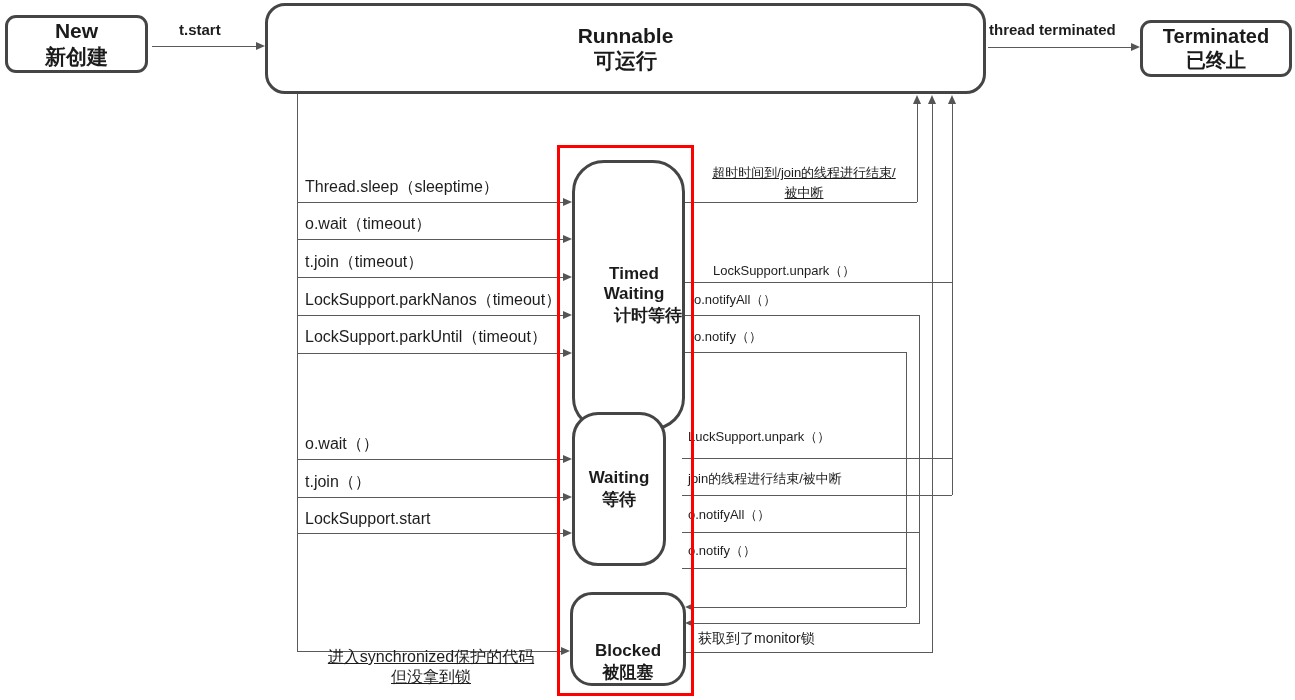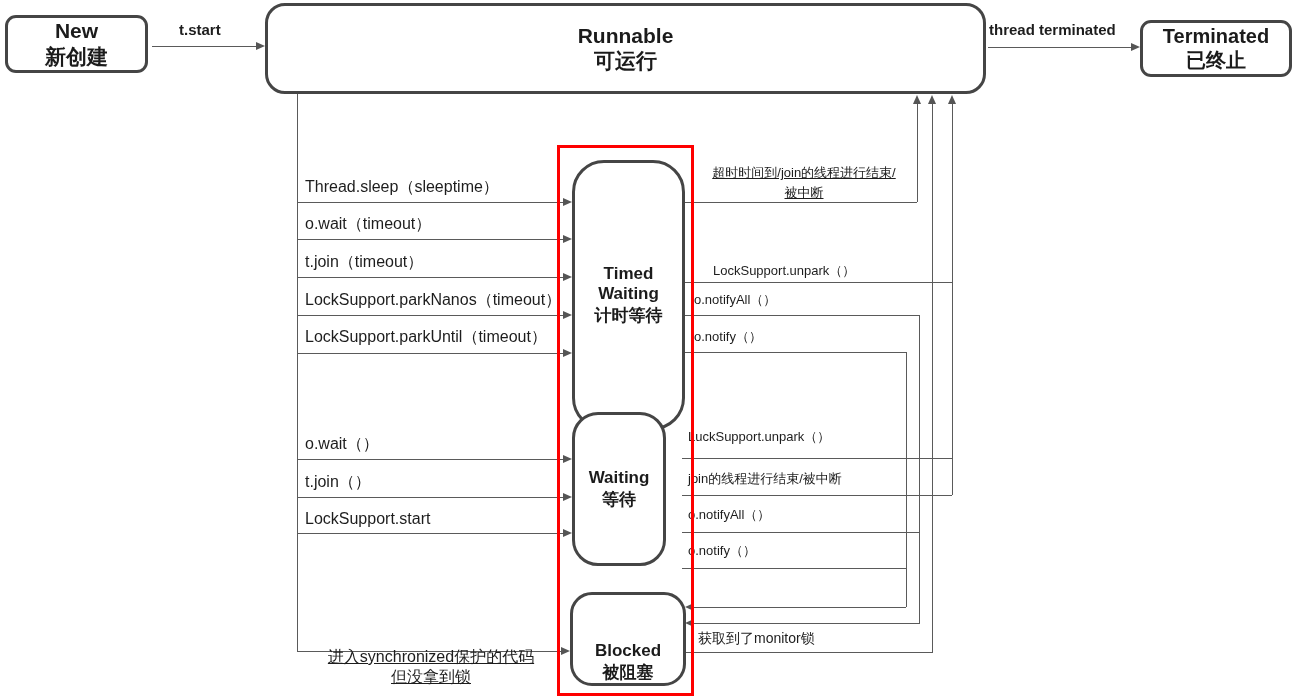--- a/index.html
+++ b/index.html
@@ -38,21 +38,21 @@
   <div class="box big" style="left:265px;top:3px;width:721px;height:91px;border-radius:20px;">
     <div class="en">Runnable</div>
     <div class="zh">可运行</div>
   </div>
 
   <div class="box big" style="left:1140px;top:20px;width:152px;height:57px;border-radius:11px;font-size:20px;">
     <div class="en">Terminated</div>
     <div class="zh">已终止</div>
   </div>
 
-  <div class="box small" style="left:572px;top:160px;width:113px;height:270px;border-radius:32px;">
+  <div class="box small" style="left:572px;top:160px;width:113px;height:270px;border-radius:32px;align-items:flex-end;">
     <div class="en" style="max-width:96px;">Timed Waiting</div>
     <div class="zh">计时等待</div>
   </div>
 
   <div class="box small" style="left:572px;top:412px;width:94px;height:154px;border-radius:26px;">
     <div class="en">Waiting</div>
     <div class="zh">等待</div>
   </div>
 
   <div class="box small" style="left:570px;top:592px;width:116px;height:94px;border-radius:22px;justify-content:flex-end;">

